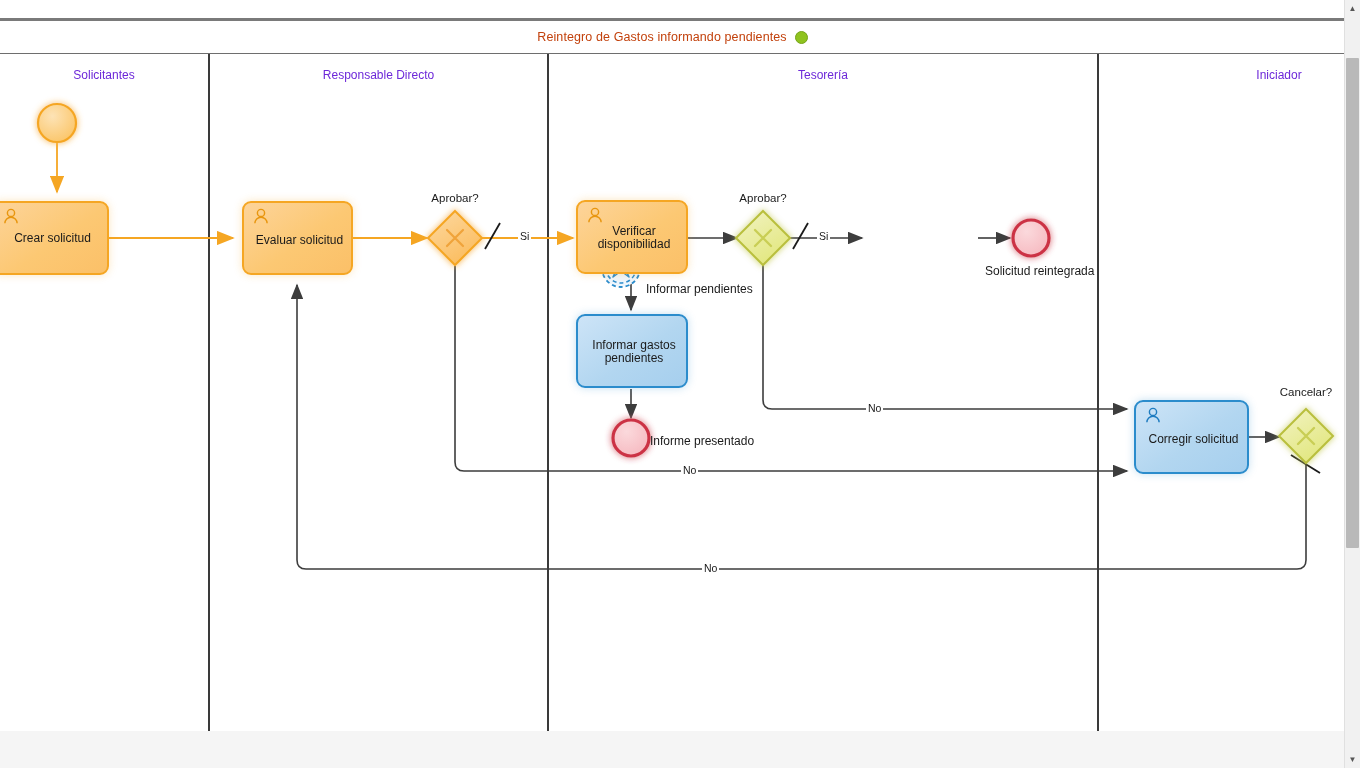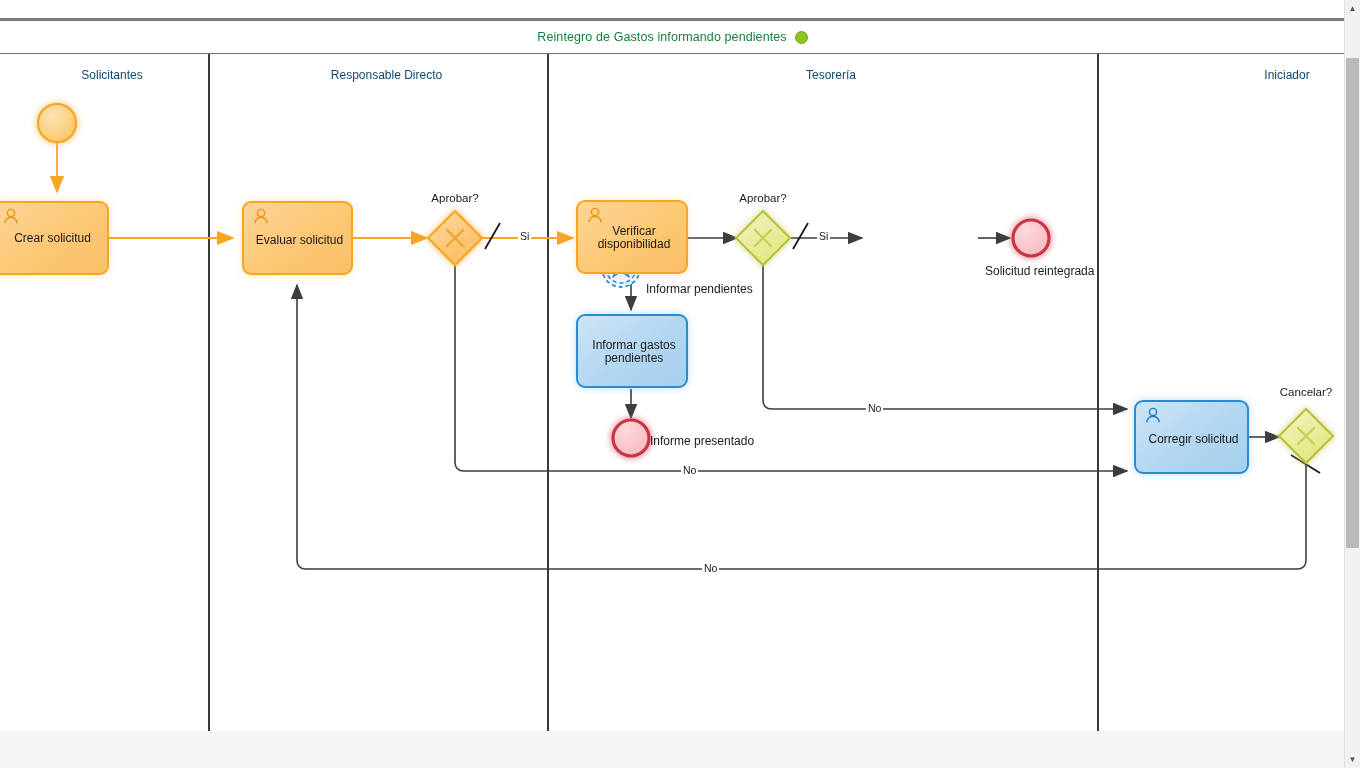--- a/index.html
+++ b/index.html
@@ -57,21 +57,21 @@
   .pool-title-bar {
     position: absolute;
     left: 0; top: 21px;
     width: 1345px; height: 32px;
     background: #ffffff;
     display: flex; align-items: center; justify-content: center;
     border-bottom: 2px solid #6e6e6e;
   }
   .pool-title {
     font-size: 12.5px;
-    color: #15803d;
+    color: #c2410c;
     letter-spacing: .1px;
   }
   .pool-dot {
     display: inline-block;
     width: 11px; height: 11px;
     border-radius: 50%;
     background: #8fc31f;
     border: 1px solid #76a418;
     margin-left: 8px;
     vertical-align: -1px;
@@ -84,24 +84,23 @@
   .lane-divider {
     position: absolute;
     top: 54px; height: 677px;
     width: 2px;
     background: #3a3a3a;
   }
   .lane-label {
     position: absolute;
     top: 68px;
     font-size: 12px;
-    color: #0c4a6e;
+    color: #6d28d9;
     text-align: center;
     white-space: nowrap;
-    margin-left: 8px;
   }
   
   svg.canvas {
     position: absolute;
     left: 0; top: 0;
     width: 1345px; height: 768px;
     overflow: visible;
   }
   .node-label {
     position: absolute;

